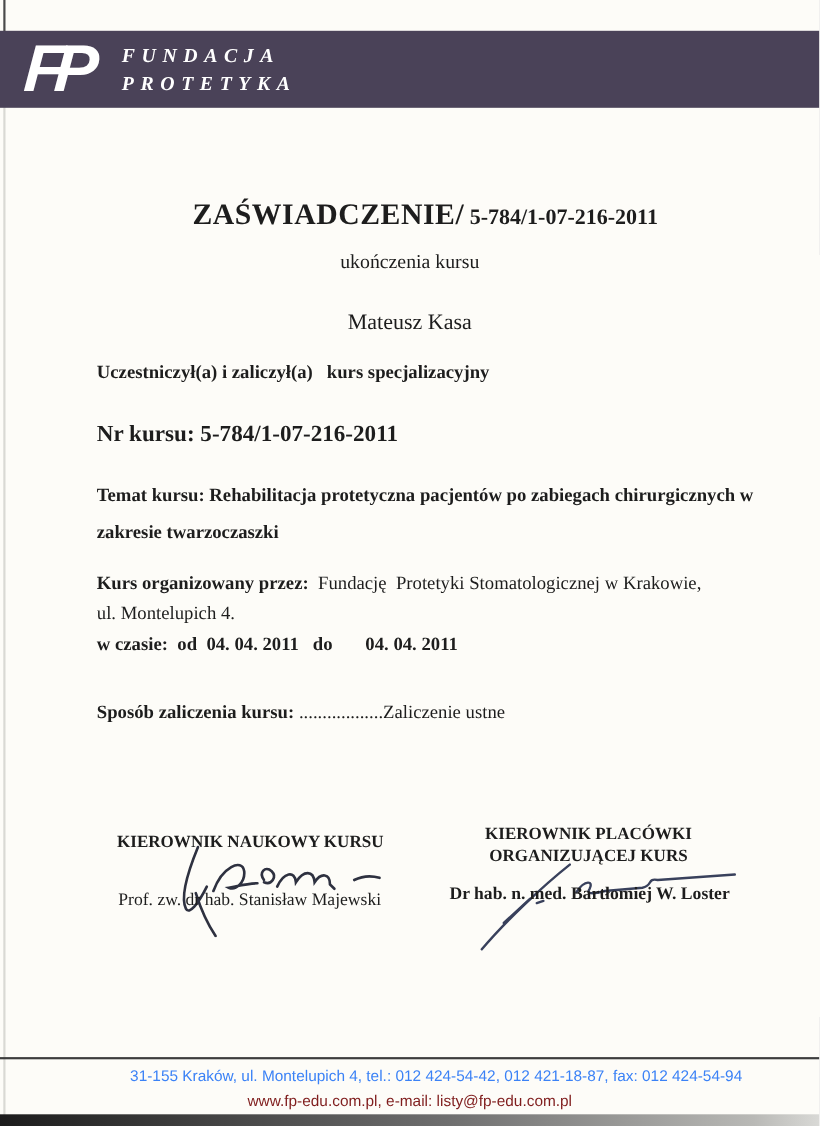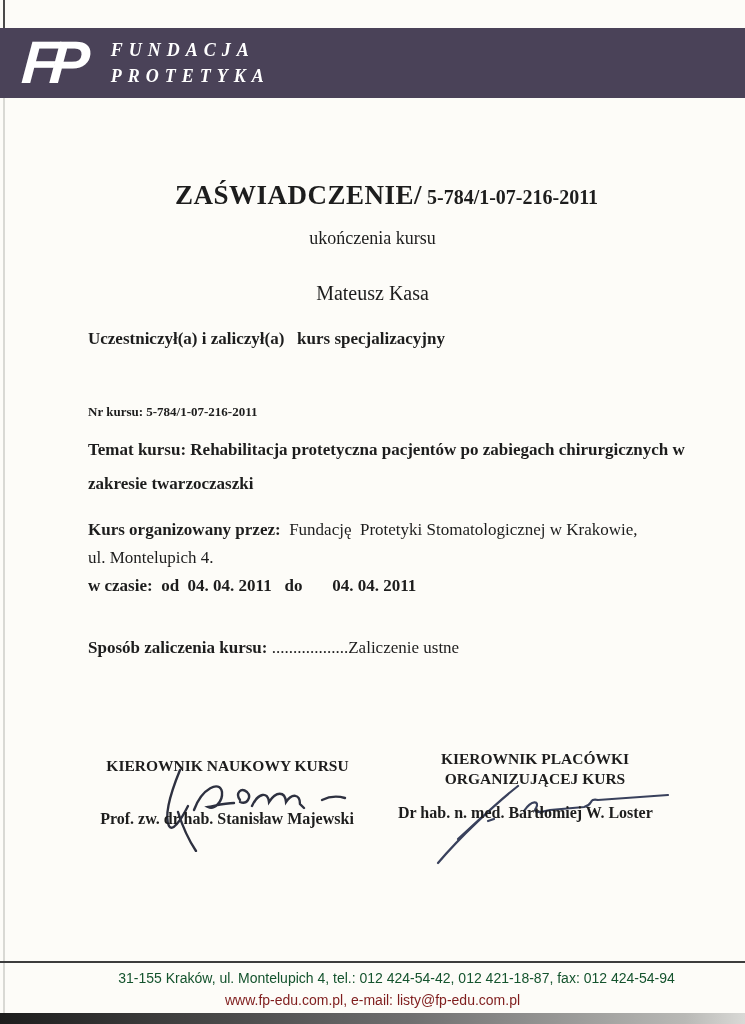--- a/index.html
+++ b/index.html
@@ -48,38 +48,38 @@
   
   .title-line { position: absolute; left: 0; top: 180px; width: 100%; text-align: center; padding-left: 28px; }
   .title-main { font-size: 27px; font-weight: bold; letter-spacing: 0.5px; }
   .title-number { font-size: 20px; font-weight: bold; }
   .subtitle { position: absolute; left: 0; top: 228px; width: 100%; text-align: center; font-size: 18px; }
   .recipient { position: absolute; left: 0; top: 282px; width: 100%; text-align: center; font-size: 20px; }
   
   .pre { white-space: pre-wrap; }
   .b { font-weight: bold; }
   .line-participation { position: absolute; left: 88px; top: 329px; font-size: 17px; }
-  .line-course-no { position: absolute; left: 88px; top: 404px; font-size: 13px; }
+  .line-course-no { position: absolute; left: 88px; top: 382px; font-size: 21px; }
   .para-topic { position: absolute; left: 88px; top: 433px; width: 600px; font-size: 17px; line-height: 34px; }
   .block-organizer { position: absolute; left: 88px; top: 516px; width: 620px; font-size: 17px; }
   .block-organizer .row { line-height: 28px; }
   .line-completion { position: absolute; left: 88px; top: 638px; font-size: 17px; }
   
   .sig-title-left { position: absolute; left: 95px; top: 757px; width: 265px; text-align: center; font-size: 15.5px; font-weight: bold; }
-  .sig-name-left  { position: absolute; left: 82px; top: 810px; width: 290px; text-align: center; font-size: 16px; font-weight: bold; }
+  .sig-name-left  { position: absolute; left: 82px; top: 810px; width: 290px; text-align: center; font-size: 16px; font-weight: normal; }
   .sig-svg-left   { position: absolute; left: 128px; top: 766px; }
   .sig-title-right { position: absolute; left: 410px; top: 749px; width: 250px; text-align: center; font-size: 15.5px; font-weight: bold; line-height: 20px; }
-  .sig-name-right  { position: absolute; left: 398px; top: 804px; width: 276px; font-size: 16px; font-weight: bold; }
+  .sig-name-right  { position: absolute; left: 398px; top: 804px; width: 276px; text-align: center; font-size: 16px; font-weight: bold; }
   .sig-svg-right   { position: absolute; left: 428px; top: 781px; }
   .sig-stroke { fill: none; stroke: #2e3140; stroke-width: 2.4; stroke-linecap: round; }
   .sig-stroke-blue { fill: none; stroke: #39415c; stroke-width: 2.2; stroke-linecap: round; }
   
   .footer-rule { position: absolute; left: 0; top: 961px; width: 100%; height: 2px; background: #3d3d3d; }
   .footer-line1 { position: absolute; left: 0; top: 970px; width: 100%; text-align: center;
-    font-family: "Liberation Sans", sans-serif; font-size: 14px; color: #14532d; padding-left: 48px; }
+    font-family: "Liberation Sans", sans-serif; font-size: 14px; color: #3b82f6; padding-left: 48px; }
   .footer-line2 { position: absolute; left: 0; top: 992px; width: 100%; text-align: center;
     font-family: "Liberation Sans", sans-serif; font-size: 14px; color: #7f1d1d; }
 </style>
 </head>
 <body>
 
 <div class="page">
 
   <div class="scan-left-line"></div>
 

